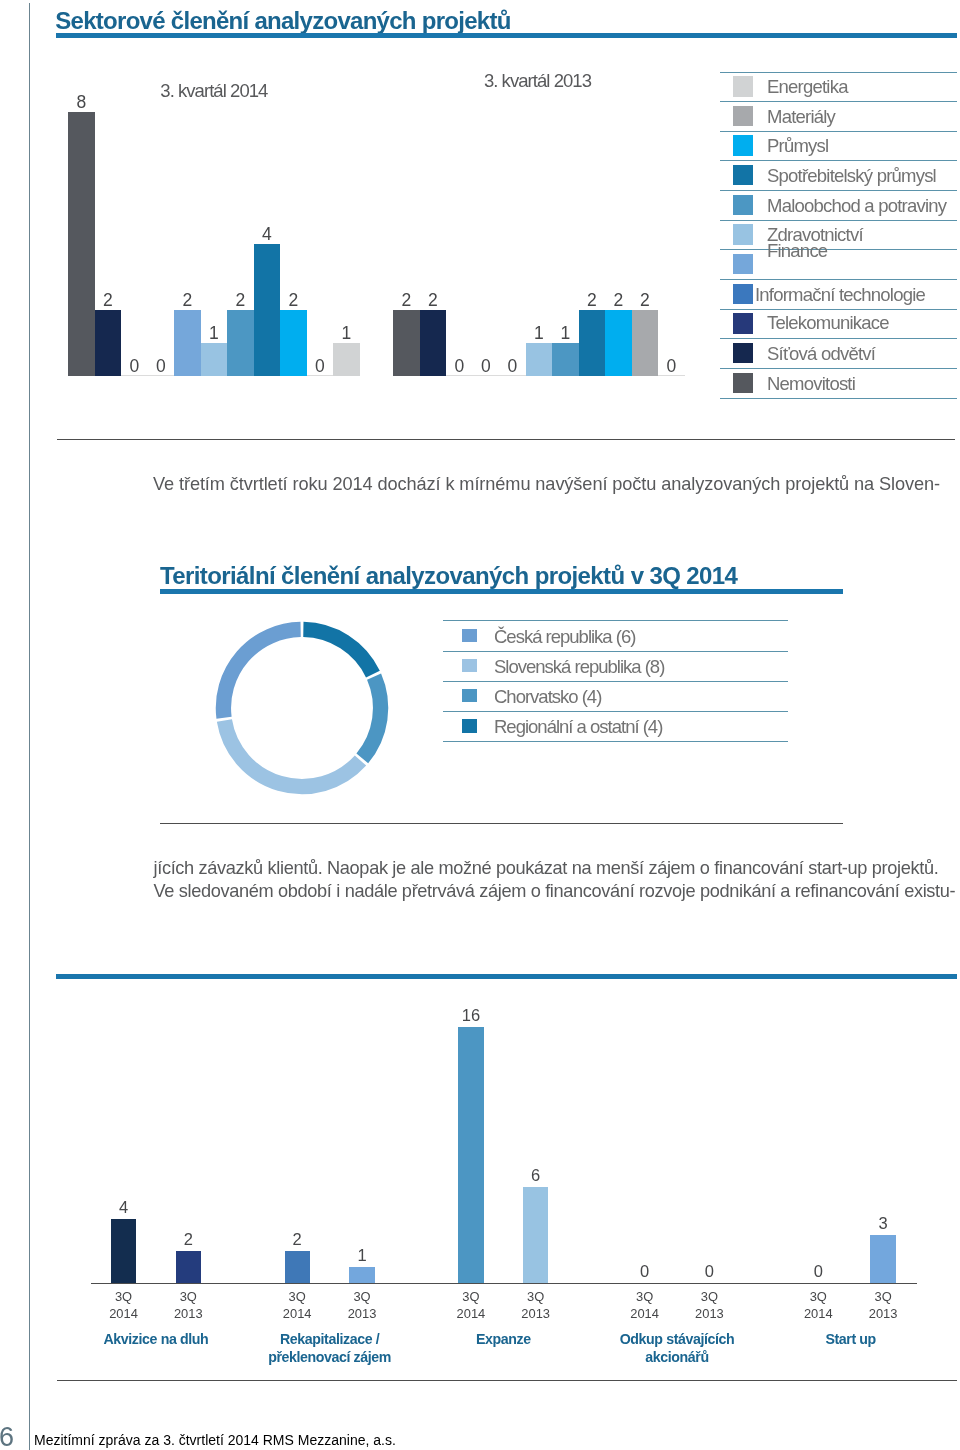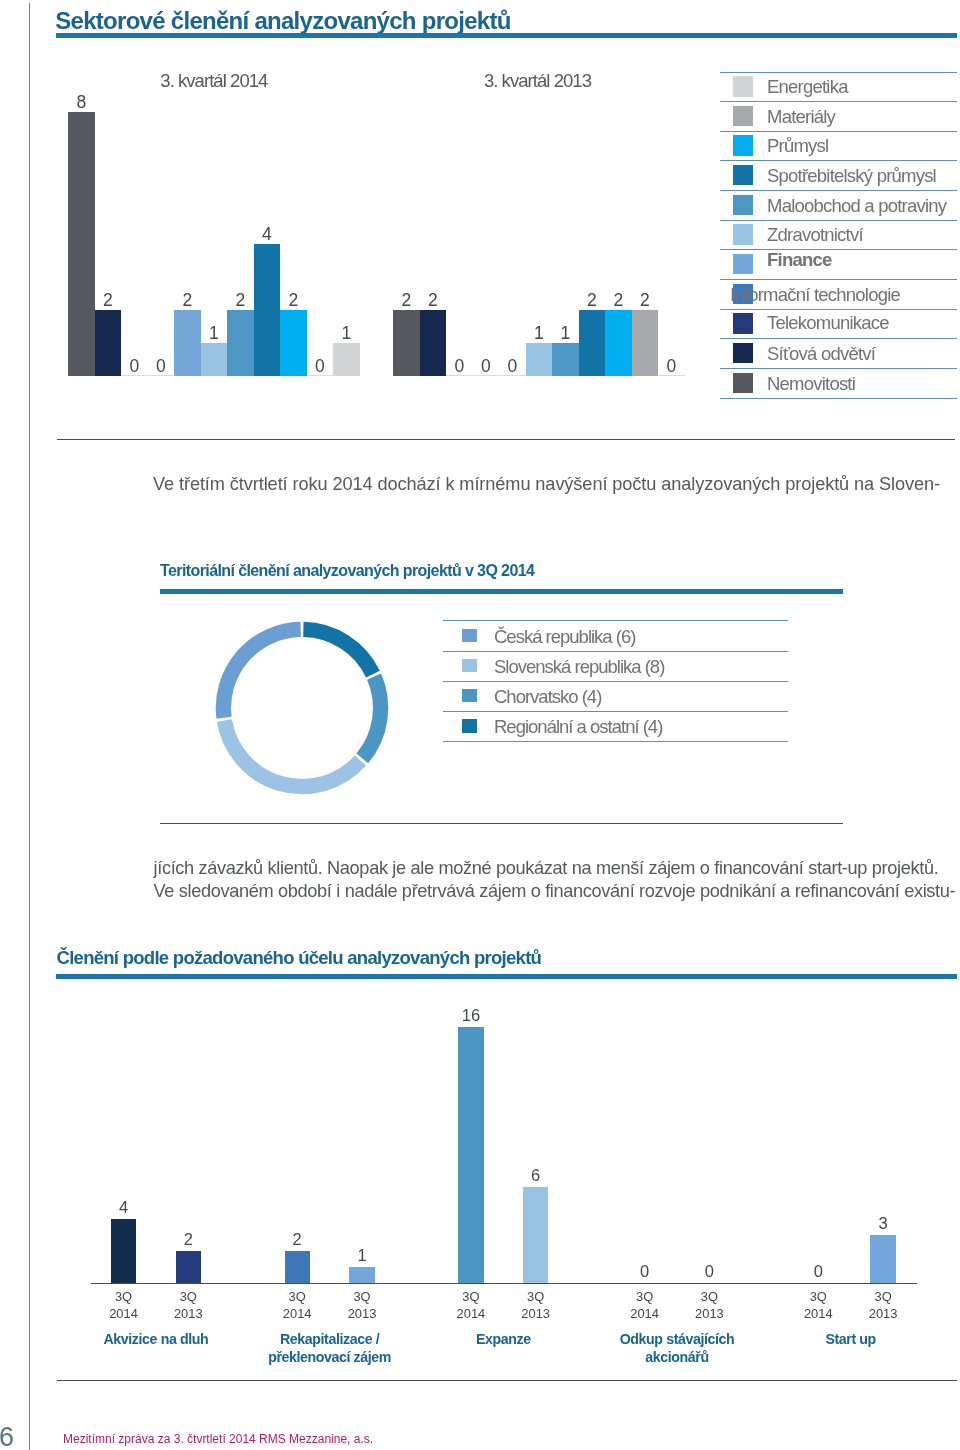--- a/index.html
+++ b/index.html
@@ -11,36 +11,36 @@
   .pagenum{position:absolute;left:-5.5px;top:1422px;width:24px;text-align:center;
            font-size:27px;color:#5d7480;font-family:"Liberation Sans",sans-serif;}
   .sectitle{position:absolute;color:#1a6590;font-weight:bold;letter-spacing:0.05px;}
   .secbar{position:absolute;background:#1a76ad;height:5px;}
   .hrule{position:absolute;background:#4d4d4d;height:1px;}
   .para{position:absolute;color:#58595b;font-size:18.2px;line-height:22.5px;white-space:nowrap;}
 
   
   #title1{left:55.3px;top:7px;font-size:24px;letter-spacing:-0.72px;}
   #bar1{left:55.8px;top:33px;width:901px;}
-  #title2{left:160px;top:561.5px;font-size:16px;letter-spacing:-0.6px;}
+  #title2{left:160px;top:561.5px;font-size:24px;letter-spacing:-0.6px;}
   #bar2{left:160px;top:589px;width:683px;height:4.5px;}
   #title3{left:56.5px;top:947px;font-size:18.5px;letter-spacing:-0.72px;}
   #bar3{left:56px;top:974.2px;width:901px;height:4.5px;}
 
   
   #hr1{left:57px;top:439px;width:898px;}
   #hr2{left:160px;top:823px;width:683px;}
   #hr3{left:57px;top:1380px;width:900px;}
 
   
   #para1{left:153px;top:473px;line-height:22.6px;letter-spacing:-0.1px;}
   #para2{left:153.5px;top:857px;line-height:22.8px;letter-spacing:-0.35px;}
 
   
-  #footer-text{position:absolute;left:63px;top:1432px;font-size:12px;color:#be185d;}
+  #footer-text{position:absolute;left:34px;top:1432px;font-size:14px;color:#000000;}
 
   
   .bar{position:absolute;}
   .vlabel{position:absolute;text-align:center;color:#464749;font-size:17.5px;}
   .gtitle{position:absolute;color:#58595b;font-size:18.5px;letter-spacing:-0.95px;}
   .lgrow{position:absolute;left:0;border-top:1px solid #5b93ab;}
   .lgsw{position:absolute;}
   .lgtx{position:absolute;color:#737373;font-size:18.5px;letter-spacing:-0.78px;white-space:nowrap;}
   #donut-legend .lgtx{letter-spacing:-1.0px;}
   .axis{position:absolute;background:#4d4d4d;height:1px;}
@@ -48,21 +48,21 @@
 </head>
 <body>
 
 <div class="page">
   <div class="vrule"></div>
 
   <div class="sectitle" id="title1">Sektorové členění analyzovaných projektů</div>
   <div class="secbar" id="bar1"></div>
 
   <div id="sector-chart">
-      <div class="gtitle" style="left: 160.3px; top: 70px;">3. kvartál 2014</div>
+      <div class="gtitle" style="left: 160.3px; top: 80px;">3. kvartál 2014</div>
       <div class="bar" style="left: 68px; width: 26.5px; height: 264px; top: 111.5px; background: rgb(85, 88, 94);"></div>
       <div class="vlabel" style="left: 68px; width: 26.5px; top: 92px;">8</div>
       <div class="bar" style="left: 94.5px; width: 26.5px; height: 66px; top: 309.5px; background: rgb(21, 40, 79);"></div>
       <div class="vlabel" style="left: 94.5px; width: 26.5px; top: 290px;">2</div>
       <div class="bar" style="left: 121px; width: 26.5px; height: 1px; top: 374.5px; background: rgb(220, 220, 220);"></div>
       <div class="vlabel" style="left: 121px; width: 26.5px; top: 356px;">0</div>
       <div class="bar" style="left: 147.5px; width: 26.5px; height: 1px; top: 374.5px; background: rgb(220, 220, 220);"></div>
       <div class="vlabel" style="left: 147.5px; width: 26.5px; top: 356px;">0</div>
       <div class="bar" style="left: 174px; width: 26.5px; height: 66px; top: 309.5px; background: rgb(117, 167, 218);"></div>
       <div class="vlabel" style="left: 174px; width: 26.5px; top: 290px;">2</div>
@@ -116,24 +116,24 @@
       <div class="lgsw" style="left: 733px; top: 164.95px; width: 20px; height: 20.5px; background: rgb(18, 116, 166);"></div>
       <div class="lgtx" style="left: 767px; top: 164.95px;">Spotřebitelský průmysl</div>
       <div class="lgrow" style="left: 720px; width: 237px; top: 190.1px; height: 29.65px;"></div>
       <div class="lgsw" style="left: 733px; top: 194.6px; width: 20px; height: 20.5px; background: rgb(76, 151, 195);"></div>
       <div class="lgtx" style="left: 767px; top: 194.6px;">Maloobchod a potraviny</div>
       <div class="lgrow" style="left: 720px; width: 237px; top: 219.75px; height: 29.65px;"></div>
       <div class="lgsw" style="left: 733px; top: 224.25px; width: 20px; height: 20.5px; background: rgb(152, 195, 226);"></div>
       <div class="lgtx" style="left: 767px; top: 224.25px;">Zdravotnictví</div>
       <div class="lgrow" style="left: 720px; width: 237px; top: 249.4px; height: 29.65px;"></div>
       <div class="lgsw" style="left: 733px; top: 253.9px; width: 20px; height: 20.5px; background: rgb(117, 167, 218);"></div>
-      <div class="lgtx" style="left: 767px; top: 249px; font-weight: bold;">Finance</div>
+      <div class="lgtx" style="left: 767px; top: 240px;">Finance</div>
       <div class="lgrow" style="left: 720px; width: 237px; top: 279.05px; height: 29.65px;"></div>
       <div class="lgsw" style="left: 733px; top: 283.55px; width: 20px; height: 20.5px; background: rgb(59, 120, 190);"></div>
-      <div class="lgtx" style="left: 730px; top: 283.55px;">Informační technologie</div>
+      <div class="lgtx" style="left: 755px; top: 283.55px;">Informační technologie</div>
       <div class="lgrow" style="left: 720px; width: 237px; top: 308.7px; height: 29.65px;"></div>
       <div class="lgsw" style="left: 733px; top: 313.2px; width: 20px; height: 20.5px; background: rgb(38, 57, 122);"></div>
       <div class="lgtx" style="left: 767px; top: 312px;">Telekomunikace</div>
       <div class="lgrow" style="left: 720px; width: 237px; top: 338.35px; height: 29.65px;"></div>
       <div class="lgsw" style="left: 733px; top: 342.85px; width: 20px; height: 20.5px; background: rgb(21, 40, 79);"></div>
       <div class="lgtx" style="left: 767px; top: 342.85px;">Síťová odvětví</div>
       <div class="lgrow" style="left: 720px; width: 237px; top: 368px; height: 29.65px;"></div>
       <div class="lgsw" style="left: 733px; top: 372.5px; width: 20px; height: 20.5px; background: rgb(85, 88, 94);"></div>
       <div class="lgtx" style="left: 767px; top: 372.5px;">Nemovitosti</div>
       <div class="lgrow" style="left: 720px; width: 237px; top: 397.65px;"></div>
@@ -172,21 +172,20 @@
       <div class="lgrow" style="left: 443px; width: 345px; top: 740.8px;"></div>
     </div>
 
   <div class="hrule" id="hr2"></div>
 
   <div class="para" id="para2">
     <div>jících závazků klientů. Naopak je ale možné poukázat na menší zájem o financování start-up projektů.</div>
     <div>Ve sledovaném období i nadále přetrvává zájem o financování rozvoje podnikání a refinancování existu-</div>
   </div>
 
-  <div class="sectitle" id="title3">Členění podle požadovaného účelu analyzovaných projektů</div>
   <div class="secbar" id="bar3"></div>
 
   <div id="purpose-chart">
       <div class="axis" style="left: 91px; top: 1283px; width: 826px;"></div>
       <div class="bar" style="left: 110.85px; width: 25.3px; height: 64px; top: 1219px; background: rgb(19, 45, 79);"></div>
       <div class="vlabel" style="left: 93.5px; width: 60px; top: 1198px; font-size: 16.5px;">4</div>
       <div class="vlabel" style="left: 83.5px; width: 80px; top: 1289px; font-size: 12.9px; line-height: 16.9px;">
         <div>3Q</div>
         <div>2014</div>
       </div>

